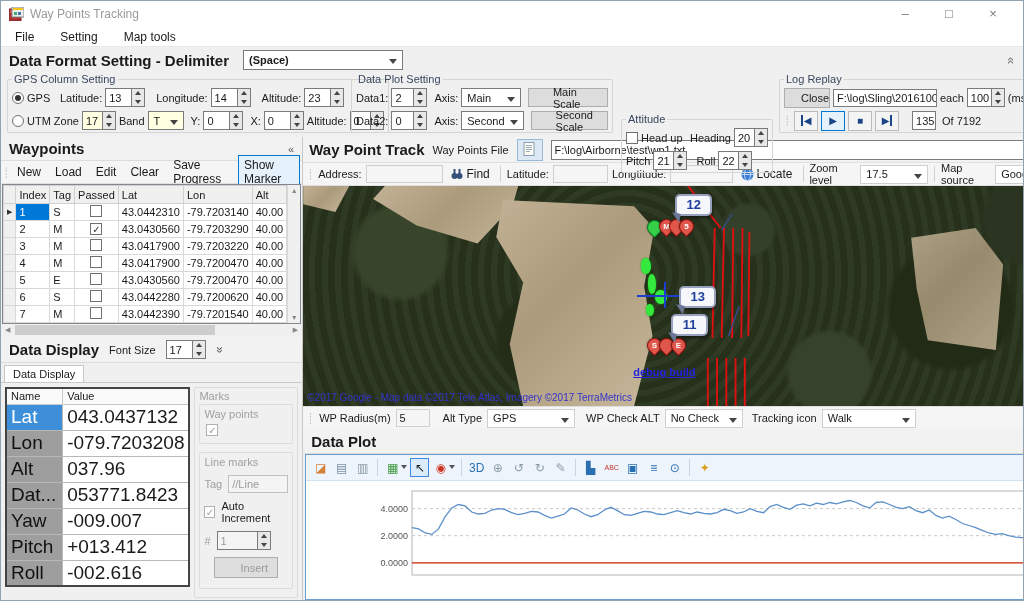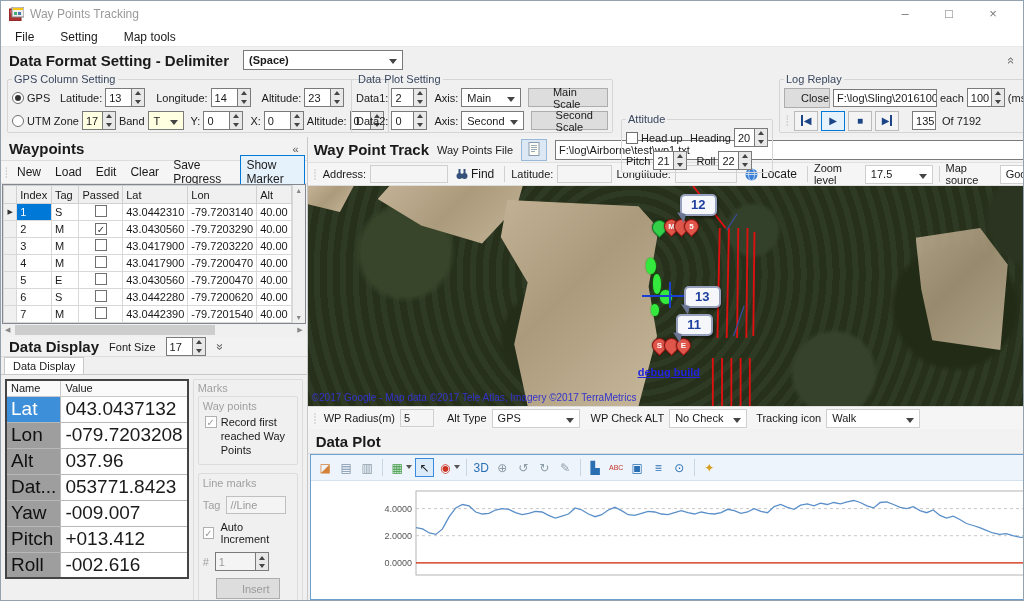--- a/index.html
+++ b/index.html
@@ -592,21 +592,20 @@
                   <td class="val">-002.616</td>
                 </tr>
               </tbody>
           </table>
           <div class="marks">
             <span class="cap">Marks</span>
             <div class="subgrp">
               <span class="cap">Way points</span>
               <div class="rec">
                 <span class="cb chk dis">✓</span>
-                <span class="txt" style="width:70px">Record first reached Way Points</span>
               </div>
             </div>
             <div class="subgrp" style="margin-top:8px">
               <span class="cap">Line marks</span>
               <div class="lm-row">
                 <span class="cap">Tag</span>
                 <span class="tb dis" style="width:60px">//Line</span>
               </div>
               <div class="lm-row">
                 <span class="cb chk dis">✓</span>

